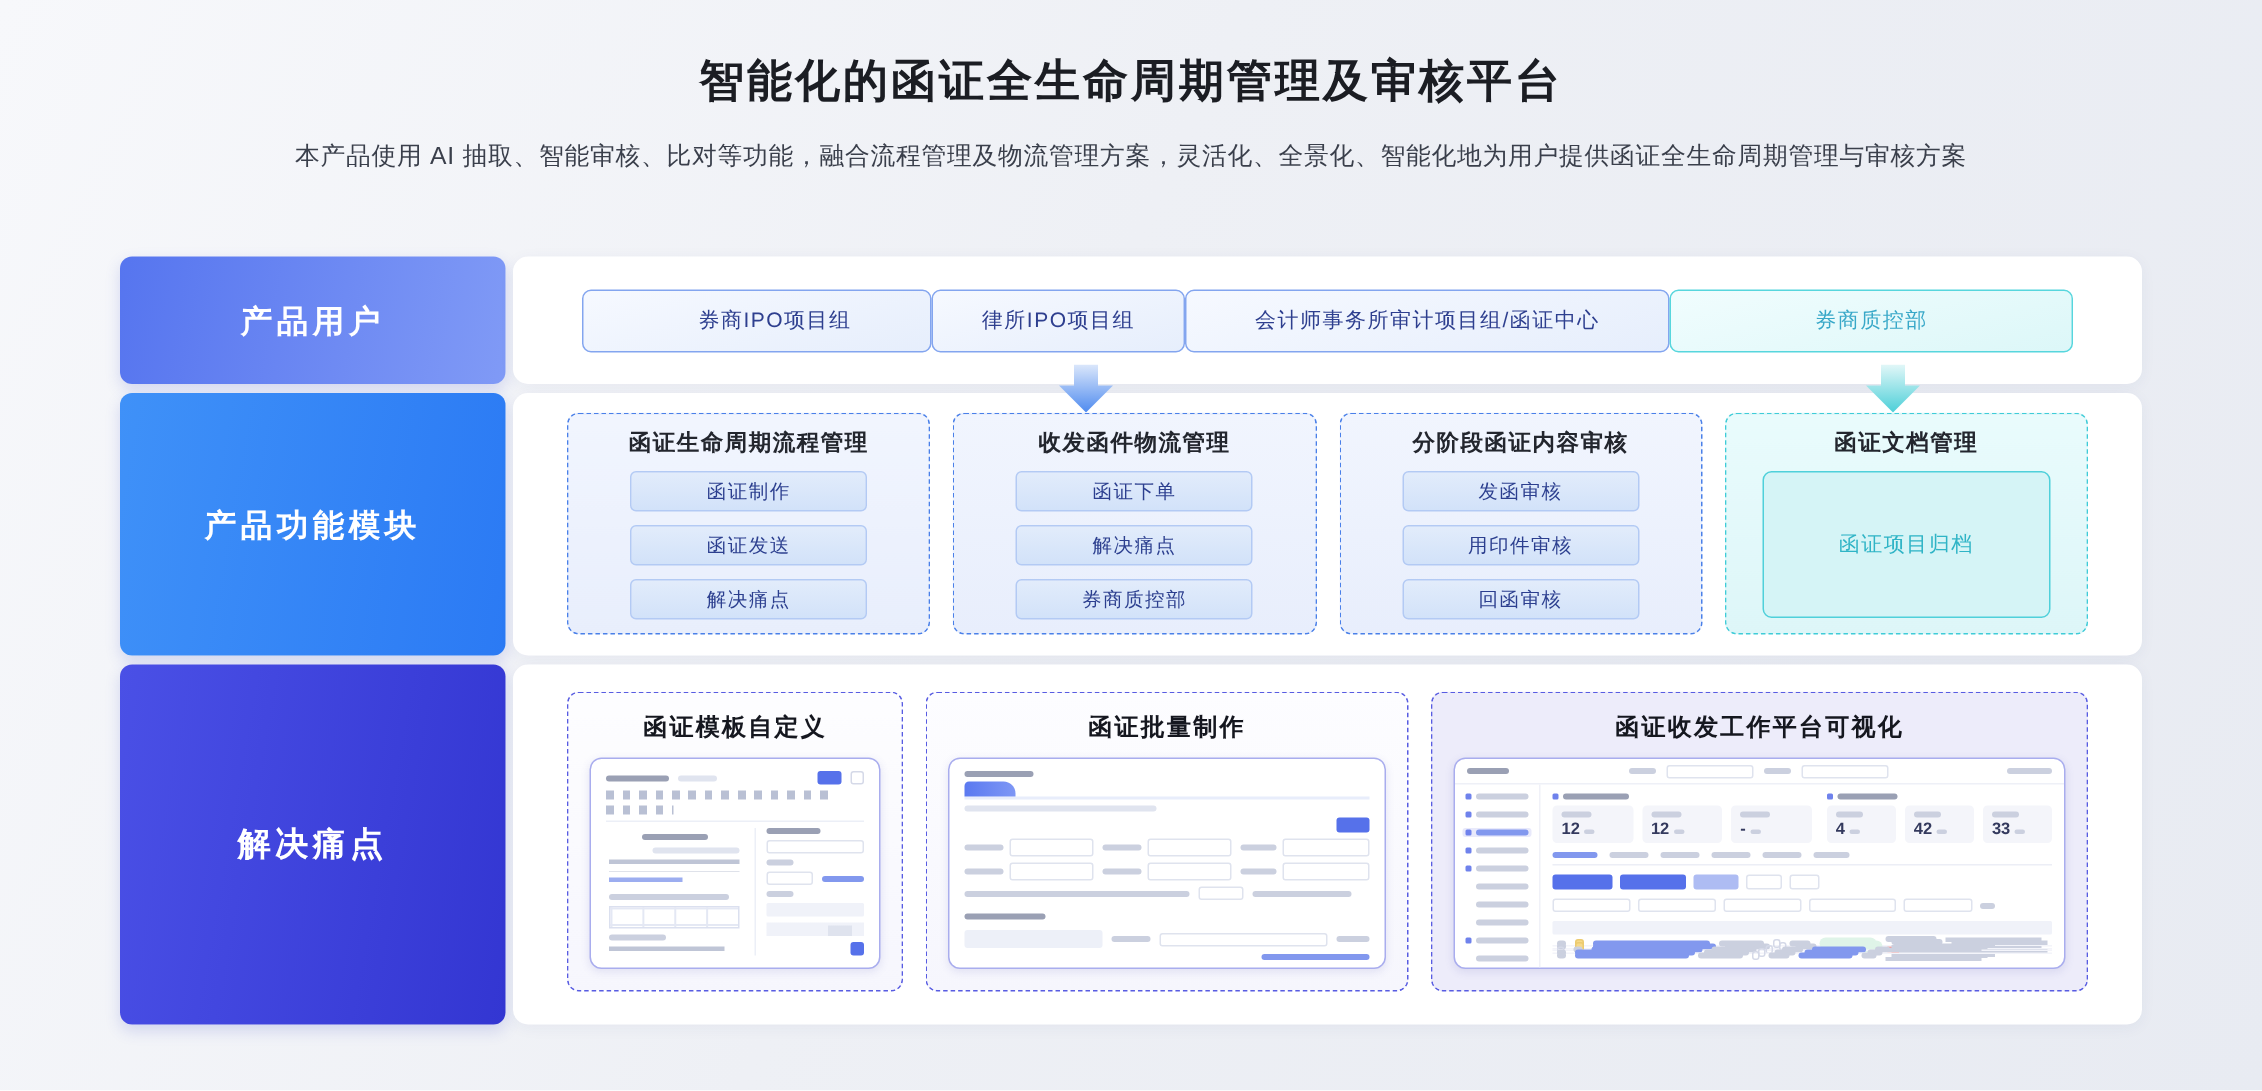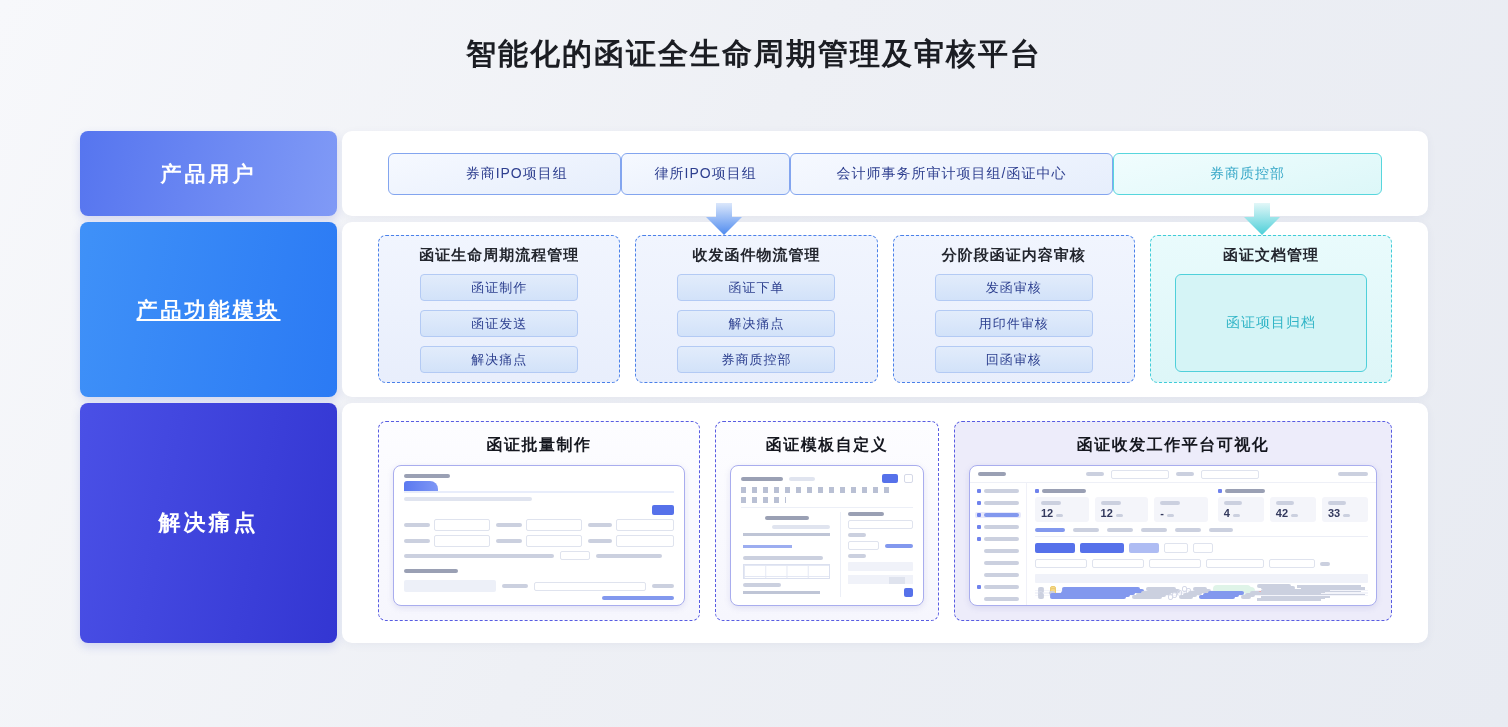--- a/index.html
+++ b/index.html
@@ -14,21 +14,21 @@
   .hdr p { margin-top:18px; font-size:16.5px; color:#3a3f4b; letter-spacing:.5px; }
 
   
   .board { position:relative; width:1348px; margin:56px auto 0;
     display:grid; grid-template-columns:257px 1086px; grid-template-rows:85px 175px 240px;
     gap:6px 5px; }
   .rlabel { border-radius:8px; display:flex; align-items:center; justify-content:center;
     color:#fff; font-size:21px; font-weight:700; letter-spacing:3px;
     box-shadow:0 4px 10px rgba(60,80,200,.18); }
   .rlabel.users { background:linear-gradient(100deg,#5675ef 0%,#809af6 100%); }
-  .rlabel.modules { background:linear-gradient(100deg,#3f91f8 0%,#2b7af4 100%);text-decoration:underline; }
+  .rlabel.modules { background:linear-gradient(100deg,#3f91f8 0%,#2b7af4 100%); }
   .rlabel.pain { background:linear-gradient(100deg,#4a50e6 0%,#3336d2 100%); font-size:22px; }
   .rpanel { background:#fff; border-radius:10px; box-shadow:0 2px 10px rgba(40,60,120,.05); }
 
   
   .rpanel.users { display:flex; align-items:center; justify-content:space-between; padding:0 46px; }
   .uchip { height:42px; display:flex; align-items:center; justify-content:center;
     border-radius:6px; font-size:14px; color:#2e3f8f; letter-spacing:1px;
     background:linear-gradient(165deg,#f6f9ff 0%,#e6eefc 100%); border:1px solid #83a5ef; }
   .uchip.c1{ width:239px;padding-left:24px; } .uchip.c2{ width:173px; } .uchip.c3{ width:332px; } 
   .uchip.c4{ width:276px; background:linear-gradient(165deg,#f1fdfe 0%,#dcf7f8 100%);
@@ -110,20 +110,21 @@
     background:repeating-linear-gradient(to bottom,#cbd0df 0 3px,transparent 3px 6px); }
   .stack { display:flex; flex-direction:column; gap:3px; }
 </style>
 </head>
 <body>
 
 <div class="viewport">
 
   <div class="hdr">
     <h1>智能化的函证全生命周期管理及审核平台</h1>
+    <p>本产品使用 AI 抽取、智能审核、比对等功能，融合流程管理及物流管理方案，灵活化、全景化、智能化地为用户提供函证全生命周期管理与审核方案</p>
   </div>
 
   <div class="board">
 
     <div class="rlabel users">产品用户</div>
     <div class="rpanel users">
       <div class="uchip c1">券商IPO项目组</div>
       <div class="uchip c2">律所IPO项目组</div>
       <div class="uchip c3">会计师事务所审计项目组/函证中心</div>
       <div class="uchip c4">券商质控部</div>
@@ -169,78 +170,20 @@
         <div class="mchip">回函审核</div>
       </div>
       <div class="mod teal">
         <h3>函证文档管理</h3>
         <div class="archive">函证项目归档</div>
       </div>
     </div>
 
     <div class="rlabel pain">解决痛点</div>
     <div class="rpanel pain">
-
-      <div class="card">
-        <h3>函证批量制作</h3>
-        <div class="ss">
-          <div class="b d" style="width:46px"></div>
-          <div class="tabbar">
-            <div class="tab"></div>
-          </div>
-          <div class="b lt" style="width:128px"></div>
-          <div class="row" style="justify-content:flex-end">
-            <div class="btn" style="width:22px;height:10px"></div>
-          </div>
-          <div class="row">
-            <div class="fcell">
-                <div class="b" style="width:26px"></div>
-                <div class="inp"></div>
-              </div>
-            <div class="fcell">
-                <div class="b" style="width:26px"></div>
-                <div class="inp"></div>
-              </div>
-            <div class="fcell">
-                <div class="b" style="width:24px"></div>
-                <div class="inp"></div>
-              </div>
-          </div>
-          <div class="row">
-            <div class="fcell">
-                <div class="b" style="width:26px"></div>
-                <div class="inp"></div>
-              </div>
-            <div class="fcell">
-                <div class="b" style="width:26px"></div>
-                <div class="inp"></div>
-              </div>
-            <div class="fcell">
-                <div class="b" style="width:24px"></div>
-                <div class="inp"></div>
-              </div>
-          </div>
-          <div class="row">
-            <div class="b" style="width:150px"></div>
-            <div class="inp s" style="width:30px"></div>
-            <div class="b" style="width:66px"></div>
-          </div>
-          <div class="b d" style="width:54px;margin-top:5px"></div>
-          <div class="row" style="margin-top:3px">
-            <div class="fill" style="width:92px"></div>
-            <div class="b" style="width:26px"></div>
-            <div class="inp s" style="width:112px"></div>
-            <div class="b" style="width:22px"></div>
-          </div>
-          <div class="row" style="justify-content:flex-end">
-            <div class="b bl" style="width:72px"></div>
-          </div>
-
-        </div>
-      </div>
 
       <div class="card">
         <h3>函证模板自定义</h3>
         <div class="ss">
           <div class="row">
             <div class="b d" style="width:42px"></div>
             <div class="b lt" style="width:26px"></div>
             <div class="grow"></div>
             <div class="btn" style="width:16px;height:9px"></div>
             <div class="sq"></div>
@@ -273,20 +216,78 @@
                 <div class="inpcol"></div>
               </div>
               <div class="row" style="justify-content:flex-end">
                 <div class="btn" style="width:9px;height:9px"></div>
               </div>
             </div>
           </div>
         </div>
       </div>
 
+      <div class="card">
+        <h3>函证批量制作</h3>
+        <div class="ss">
+          <div class="b d" style="width:46px"></div>
+          <div class="tabbar">
+            <div class="tab"></div>
+          </div>
+          <div class="b lt" style="width:128px"></div>
+          <div class="row" style="justify-content:flex-end">
+            <div class="btn" style="width:22px;height:10px"></div>
+          </div>
+          <div class="row">
+            <div class="fcell">
+                <div class="b" style="width:26px"></div>
+                <div class="inp"></div>
+              </div>
+            <div class="fcell">
+                <div class="b" style="width:26px"></div>
+                <div class="inp"></div>
+              </div>
+            <div class="fcell">
+                <div class="b" style="width:24px"></div>
+                <div class="inp"></div>
+              </div>
+          </div>
+          <div class="row">
+            <div class="fcell">
+                <div class="b" style="width:26px"></div>
+                <div class="inp"></div>
+              </div>
+            <div class="fcell">
+                <div class="b" style="width:26px"></div>
+                <div class="inp"></div>
+              </div>
+            <div class="fcell">
+                <div class="b" style="width:24px"></div>
+                <div class="inp"></div>
+              </div>
+          </div>
+          <div class="row">
+            <div class="b" style="width:150px"></div>
+            <div class="inp s" style="width:30px"></div>
+            <div class="b" style="width:66px"></div>
+          </div>
+          <div class="b d" style="width:54px;margin-top:5px"></div>
+          <div class="row" style="margin-top:3px">
+            <div class="fill" style="width:92px"></div>
+            <div class="b" style="width:26px"></div>
+            <div class="inp s" style="width:112px"></div>
+            <div class="b" style="width:22px"></div>
+          </div>
+          <div class="row" style="justify-content:flex-end">
+            <div class="b bl" style="width:72px"></div>
+          </div>
+
+        </div>
+      </div>
+
       <div class="card lav">
         <h3>函证收发工作平台可视化</h3>
         <div class="ss nopad">
           <div class="dtop">
             <div class="b d" style="width:28px"></div>
             <div class="grow"></div>
             <div class="b" style="width:18px"></div>
             <div class="inp s" style="width:58px"></div>
             <div class="b" style="width:18px"></div>
             <div class="inp s" style="width:58px"></div>

